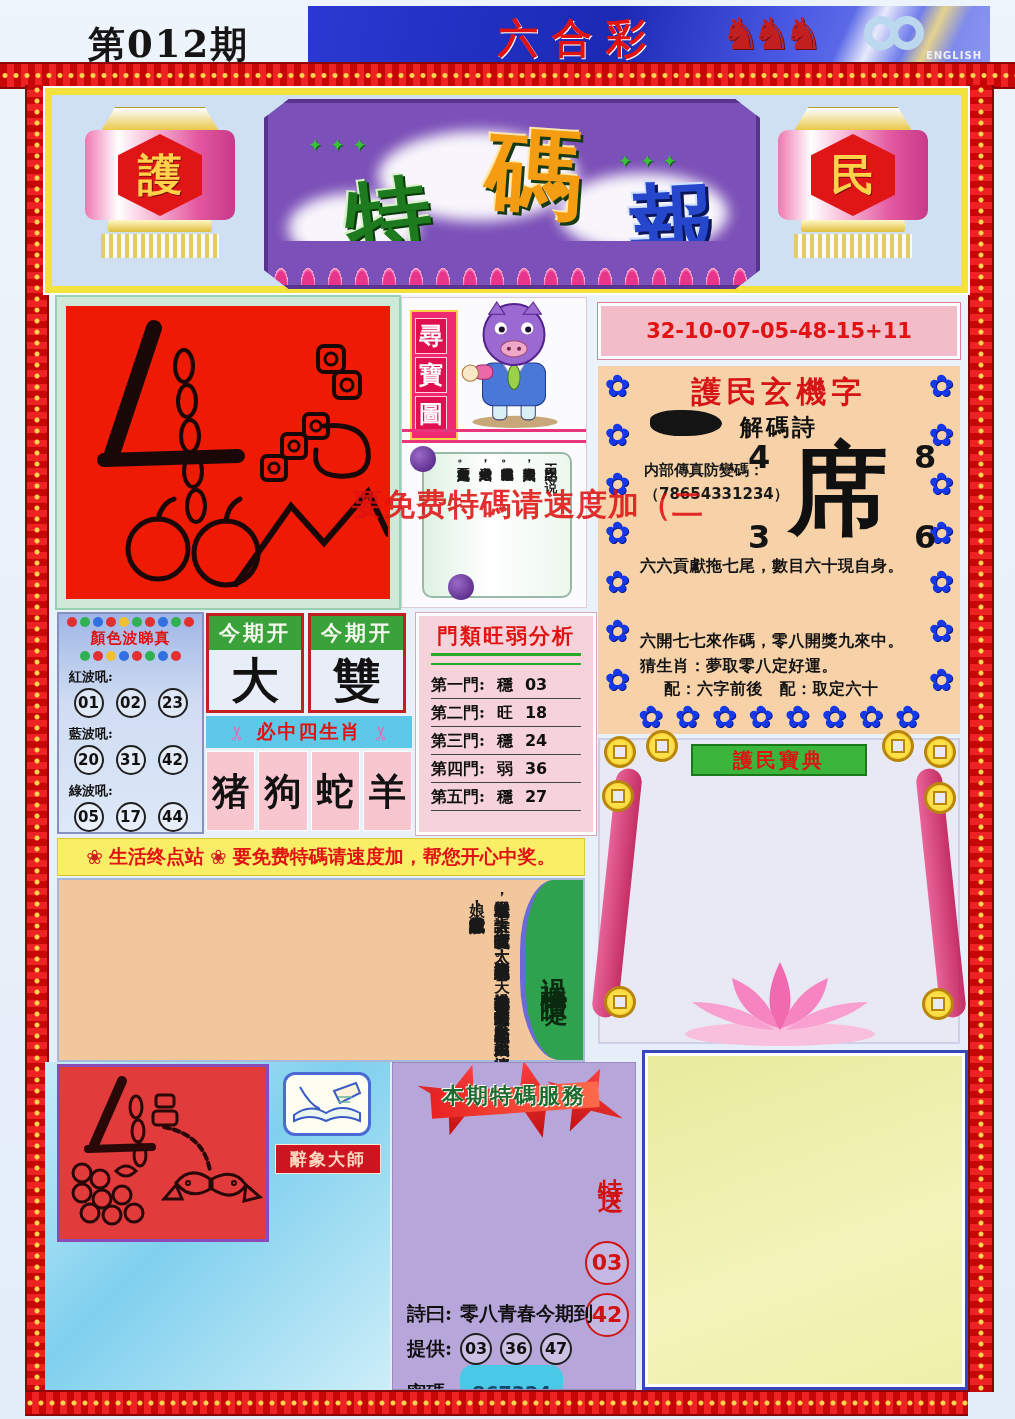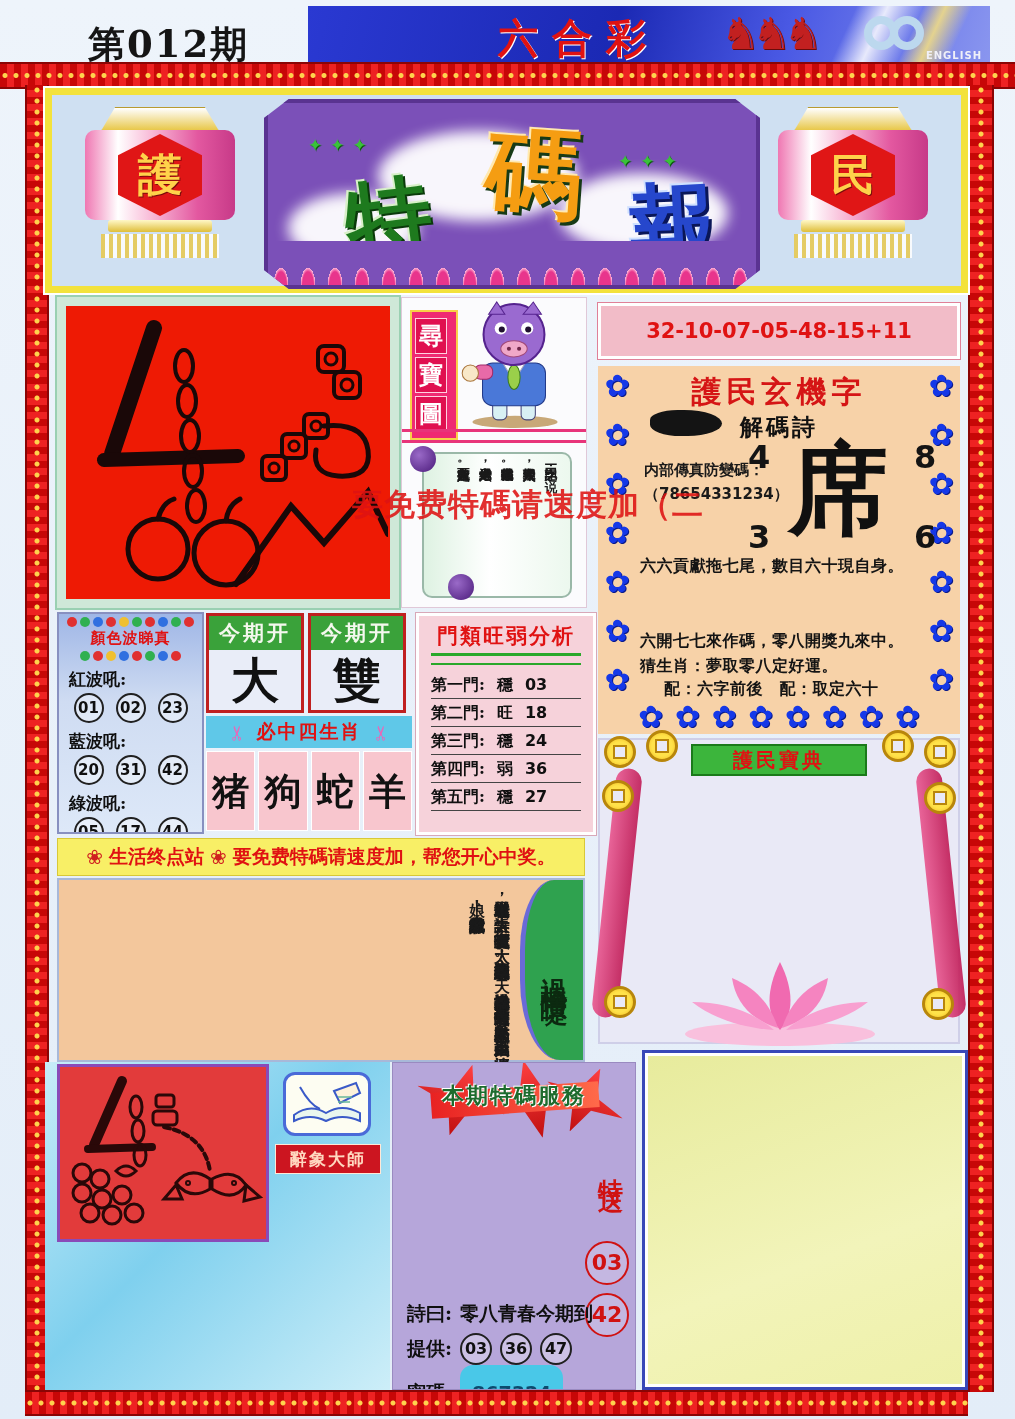--- a/index.html
+++ b/index.html
@@ -83,21 +83,21 @@
   .ribbon{position:absolute;width:26px;height:250px;background:linear-gradient(90deg,#e8558e,#c01a55);border-radius:40px;opacity:.9;}
   .tre-title{position:absolute;left:50%;top:4px;transform:translateX(-50%);width:172px;height:28px;background:#3cb53c;border:2px solid #1a7a1a;color:#e01212;font-weight:bold;font-size:20px;text-align:center;line-height:28px;letter-spacing:3px;}
   .tre-body{position:absolute;left:36px;top:62px;width:292px;font-size:15.5px;font-weight:bold;line-height:25px;color:#101010;text-align:justify;z-index:2;}
   .lotus{position:absolute;left:70px;top:216px;z-index:1;}
 
   
   .waves{left:57px;top:612px;width:147px;height:222px;background:linear-gradient(180deg,#9fb6e6,#cfdcf2 40%,#dde8f8);border:2px solid #8890c0;box-sizing:border-box;overflow:hidden;}
   .balls{display:flex;gap:3px;justify-content:center;margin-top:3px;}
   .ball{width:10px;height:10px;border-radius:50%;}
   .waves-title{text-align:center;color:#e01212;font-weight:bold;font-size:15px;letter-spacing:1px;margin:-10px 0 0;position:relative;z-index:2;}
-  .wave-label{margin:7px 0 2px 10px;font-size:17px;font-weight:bold;color:#101010;}
+  .wave-label{margin:7px 0 2px 10px;font-size:13px;font-weight:bold;color:#101010;}
   .wave-nums{display:flex;gap:12px;justify-content:center;}
   .cnum{display:inline-block;min-width:26px;height:26px;border:2px solid #202020;border-radius:50%;text-align:center;line-height:26px;font-size:15px;font-weight:bold;color:#101010;background:rgba(255,255,255,.35);}
 
   .openblk{left:206px;top:613px;width:206px;height:220px;}
   .open-cols{display:flex;gap:4px;}
   .open-col{width:98px;border:3px solid #c02020;box-sizing:border-box;}
   .open-col .hd{height:34px;background:#3aa23a;color:#f4f8ee;font-weight:bold;font-size:21px;text-align:center;line-height:34px;letter-spacing:3px;}
   .open-col .vl{height:60px;background:#e9edf8;color:#111;font-size:48px;font-weight:bold;text-align:center;line-height:60px;}
   .zod-bar{margin-top:3px;height:32px;background:#5fc8e8;color:#e01212;font-weight:bold;font-size:19px;display:flex;align-items:center;justify-content:center;gap:10px;letter-spacing:2px;}
   .zod-bar .sc{color:#e868b8;font-size:20px;transform:rotate(-90deg);}

